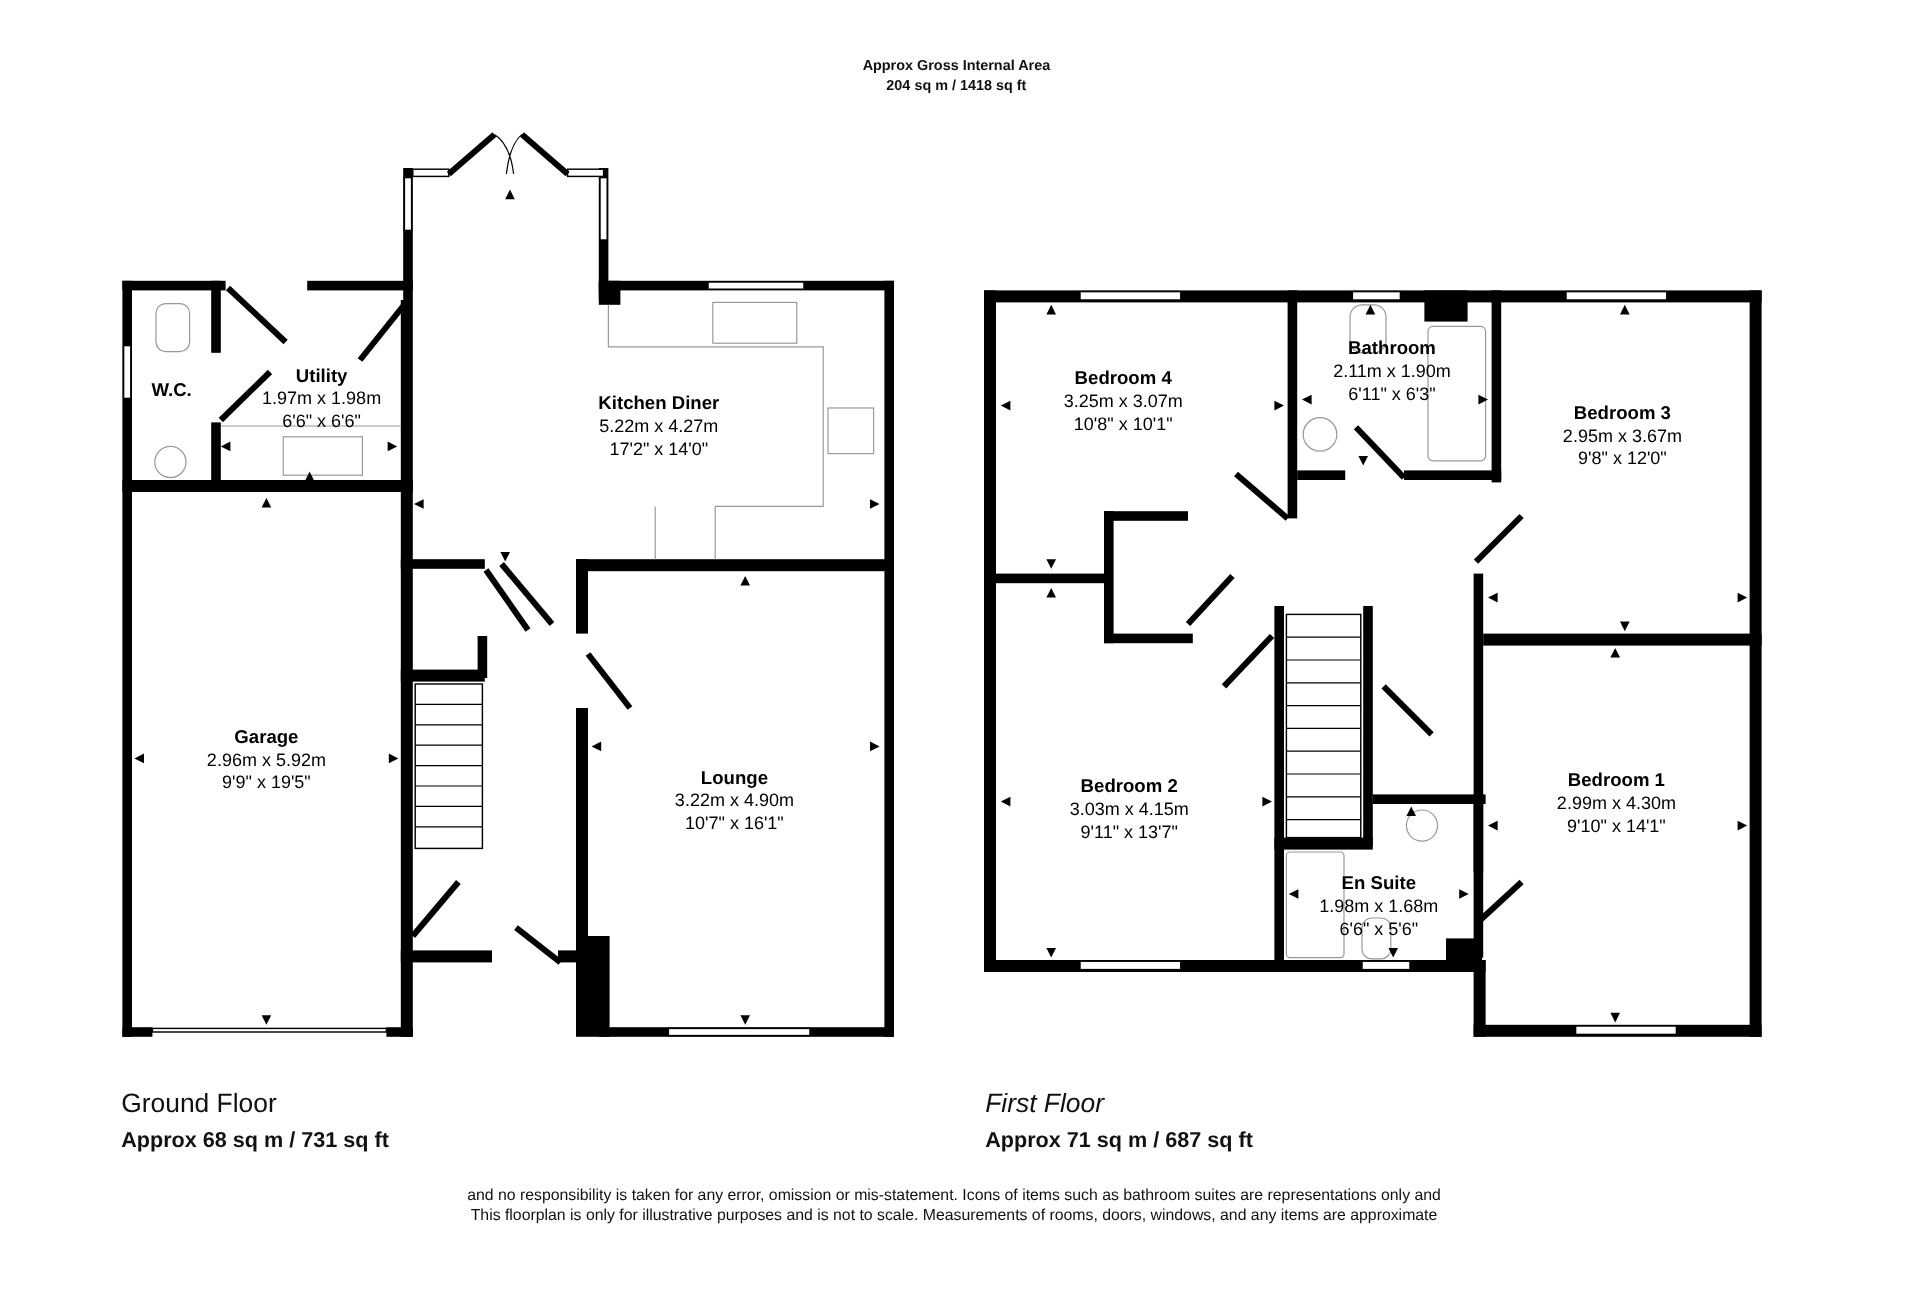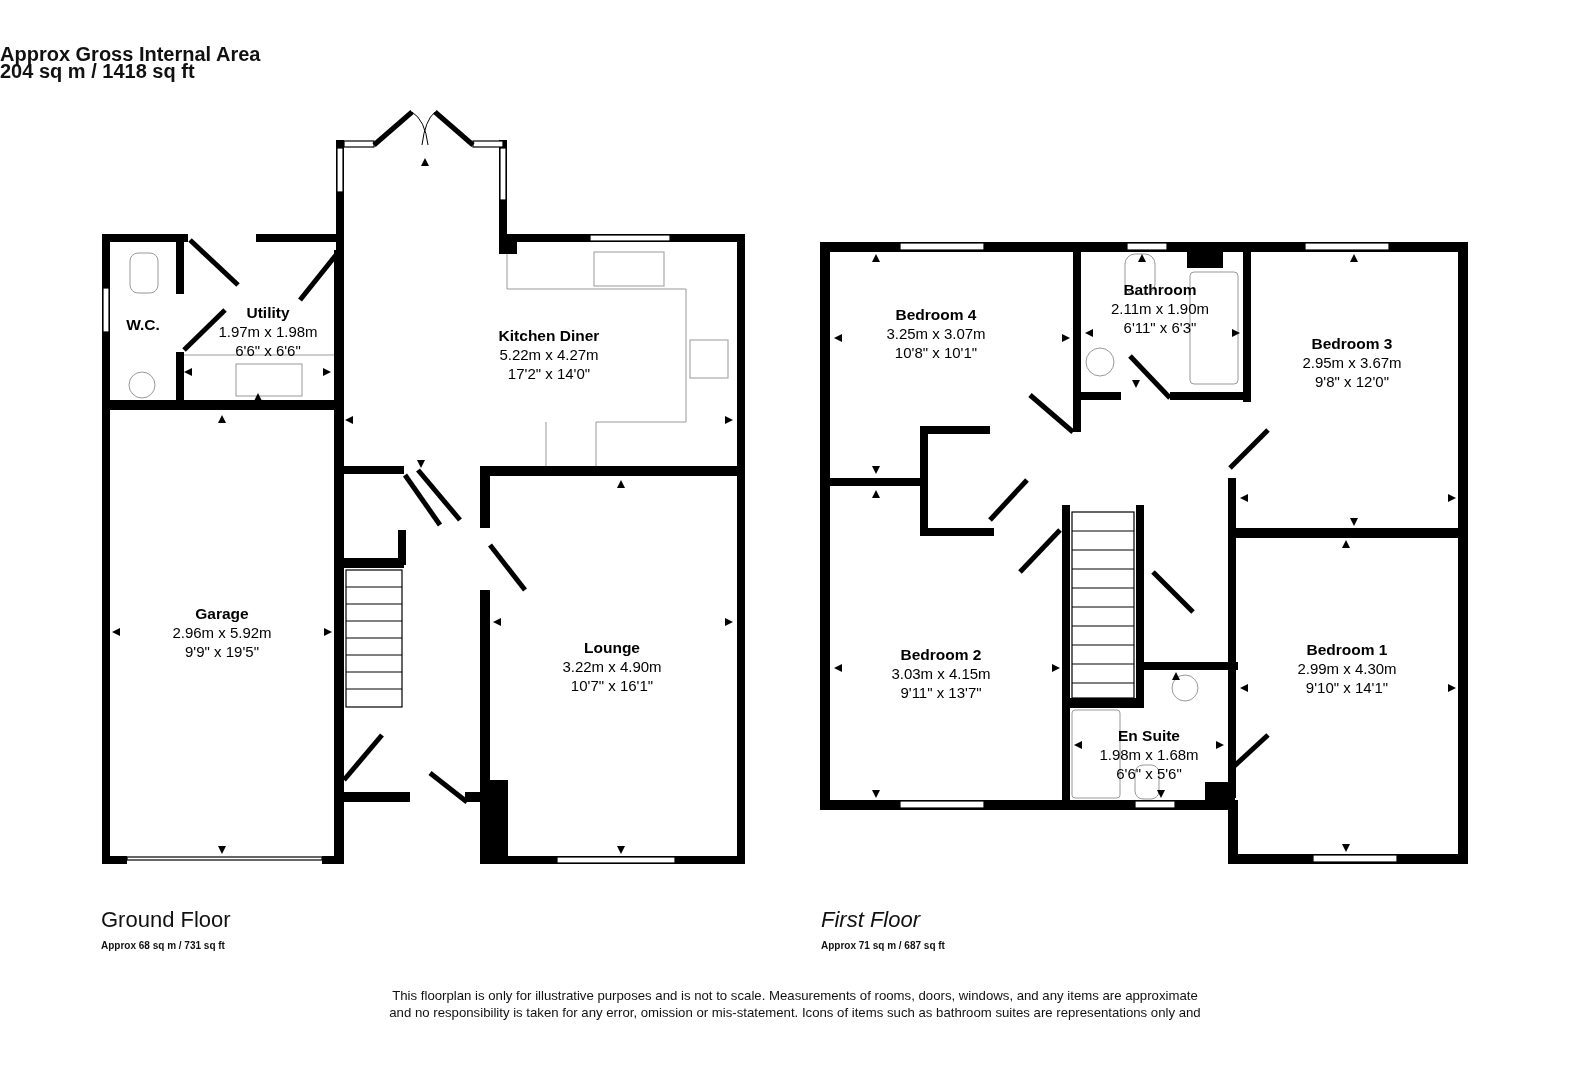--- a/index.html
+++ b/index.html
@@ -1,31 +1,31 @@
 <!DOCTYPE html>
 <html><head>
 <meta charset="utf-8">
 <style>
   html, body { margin: 0; padding: 0; background: #ffffff; }
   body { width: 1594px; height: 1080px; position: relative; overflow: hidden;
          font-family: "Liberation Sans", sans-serif; color: #111; }
-  .title { position: absolute; top: 46px; left: 0; width: 1594px; 
-           font-weight: bold; font-size: 20px; line-height: 17px; }
+  .title { position: absolute; top: 46px; left: 0; width: 1594px; text-align: center;
+           font-weight: bold; font-size: 12px; line-height: 17px; }
   svg.plan { position: absolute; left: 0; top: 0; }
   .wall { fill: #000; }
   .win { fill: #fff; stroke: #000; stroke-width: 1.2; }
   .fix { fill: none; stroke: #999; stroke-width: 1; }
   .door { fill: none; stroke: #000; stroke-width: 1; }
   .doorleaf { stroke: #000; stroke-width: 5; }
   .stair { fill: #fff; stroke: #000; stroke-width: 1.2; }
   .arrow { fill: #000; }
   .room-name { font-family: "Liberation Sans", sans-serif; font-weight: bold; font-size: 15.5px; text-anchor: middle; }
   .room-dim { font-family: "Liberation Sans", sans-serif; font-size: 15px; text-anchor: middle; }
   .floor-label { position: absolute; font-size: 22px; text-align: right; }
-  .floor-area { position: absolute; font-size: 10px; font-weight: bold; }
+  .floor-area { position: absolute; font-size: 18px; font-weight: bold; }
   .disclaimer { position: absolute; top: 988px; left: 330px; width: 930px; text-align: center;
                 font-size: 13.2px; line-height: 16.5px; }
 </style>
 </head>
 <body>
 
 <div class="title">
   <div>Approx Gross Internal Area</div>
   <div>204 sq m / 1418 sq ft</div>
 </div>
@@ -263,15 +263,15 @@
     <text class="room-dim" x="1149" y="779">6'6" x 5'6"</text>
   </g>
 </svg>
 
 <div class="floor-label" style="left:101px; top:907px;">Ground Floor</div>
 <div class="floor-area" style="left:101px; top:940px;">Approx 68 sq m / 731 sq ft</div>
 <div class="floor-label" style="left:821px; top:907px;font-style:italic;">First Floor</div>
 <div class="floor-area" style="left:821px; top:940px;">Approx 71 sq m / 687 sq ft</div>
 
 <div class="disclaimer">
+  <div>and no responsibility is taken for any error, omission or mis-statement. Icons of items such as bathroom suites are representations only and</div>
   <div>This floorplan is only for illustrative purposes and is not to scale. Measurements of rooms, doors, windows, and any items are approximate</div>
-  <div>and no responsibility is taken for any error, omission or mis-statement. Icons of items such as bathroom suites are representations only and</div>
 </div>
 
 </body></html>

